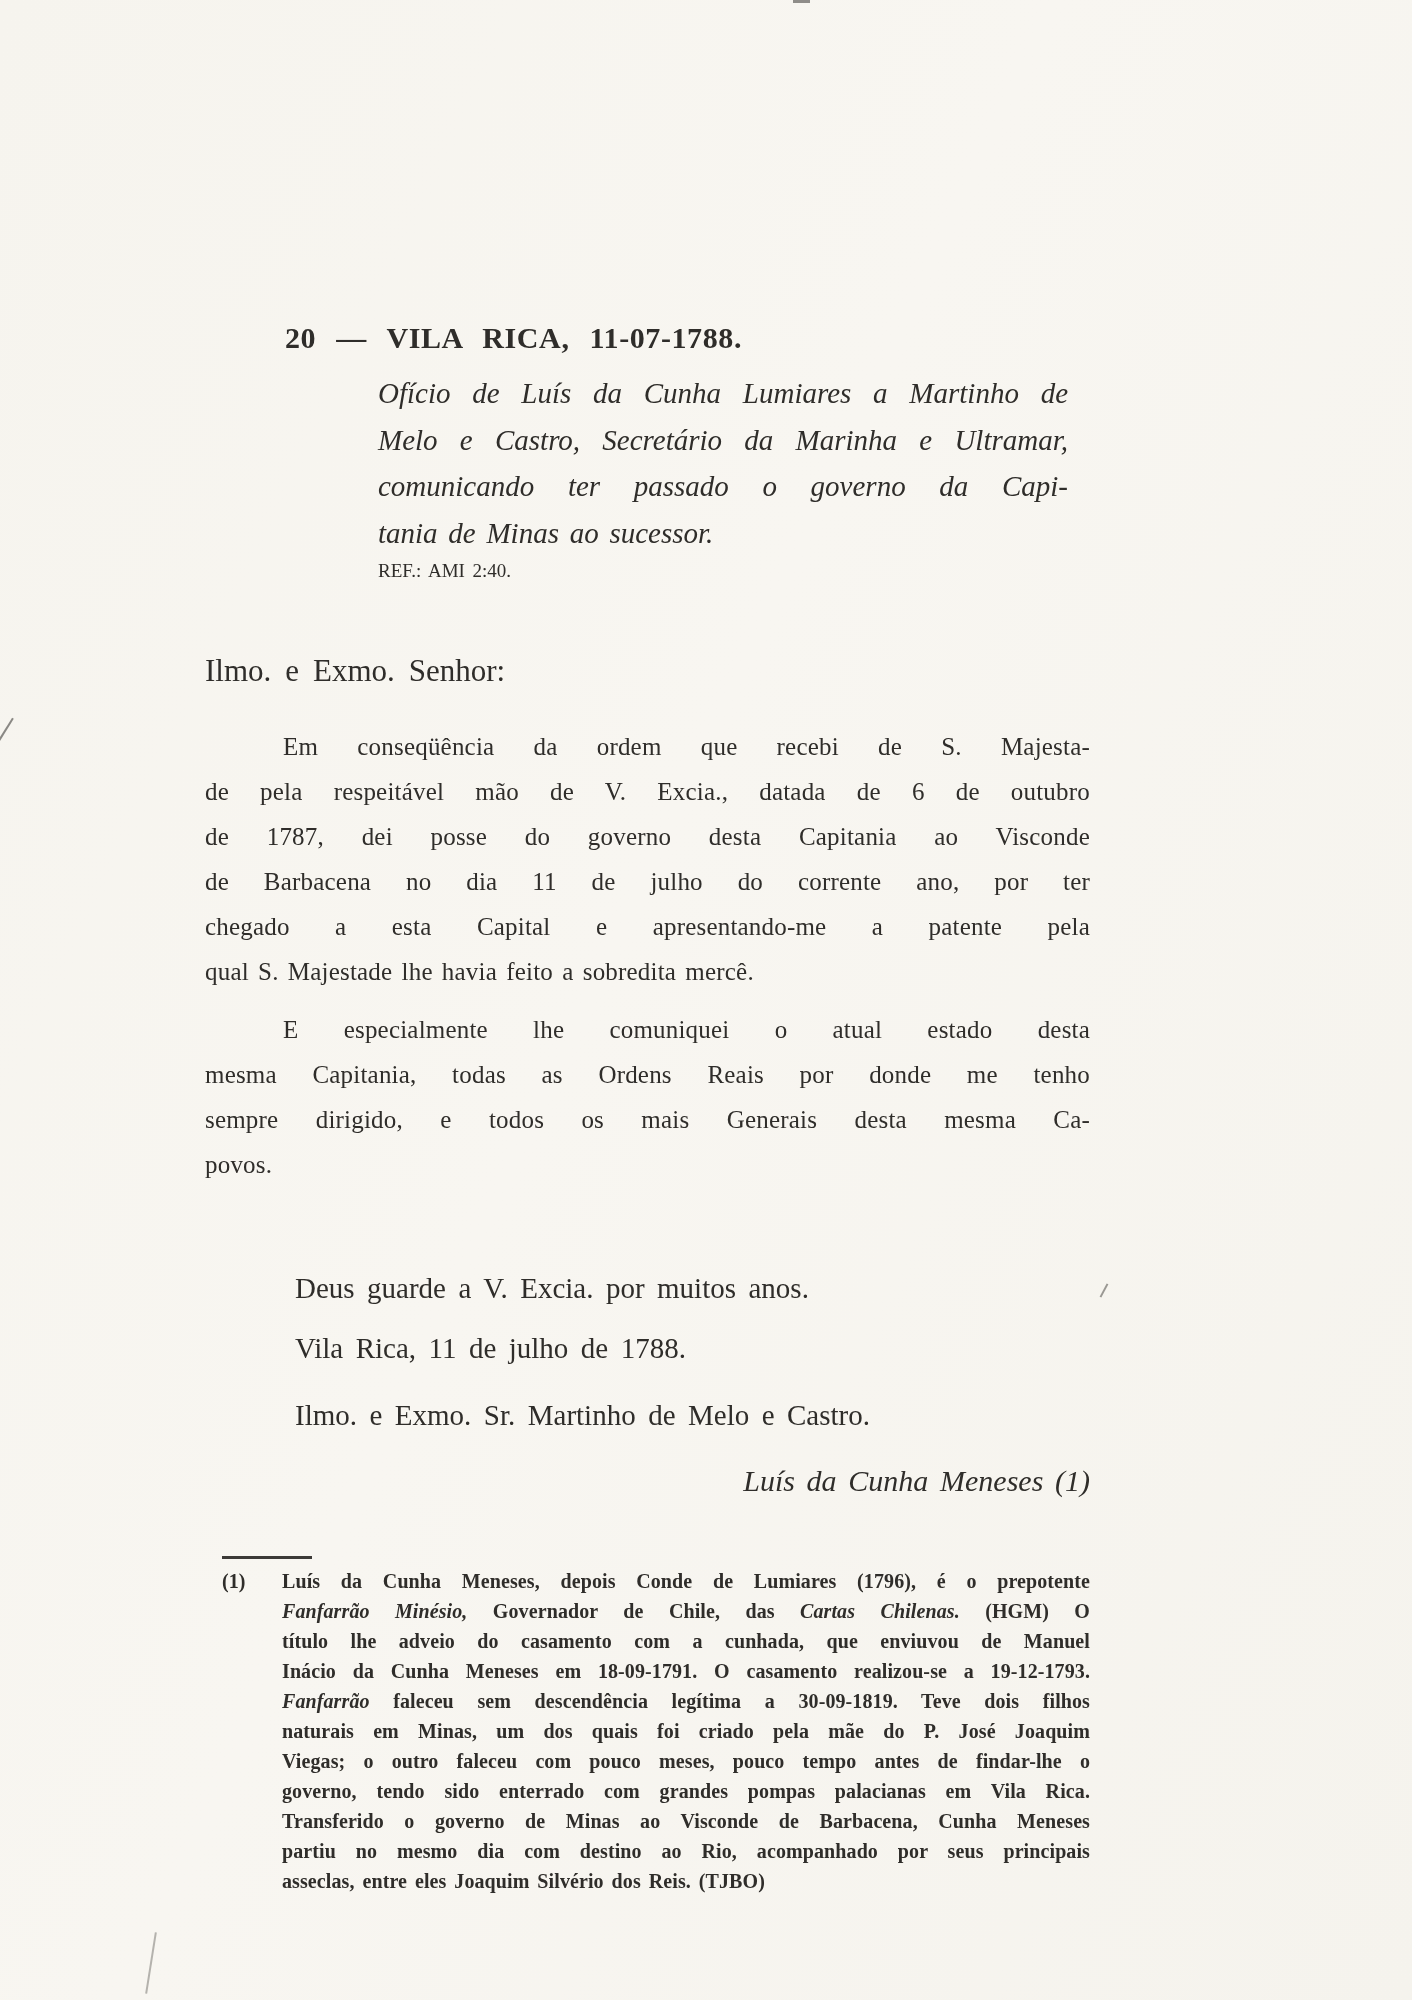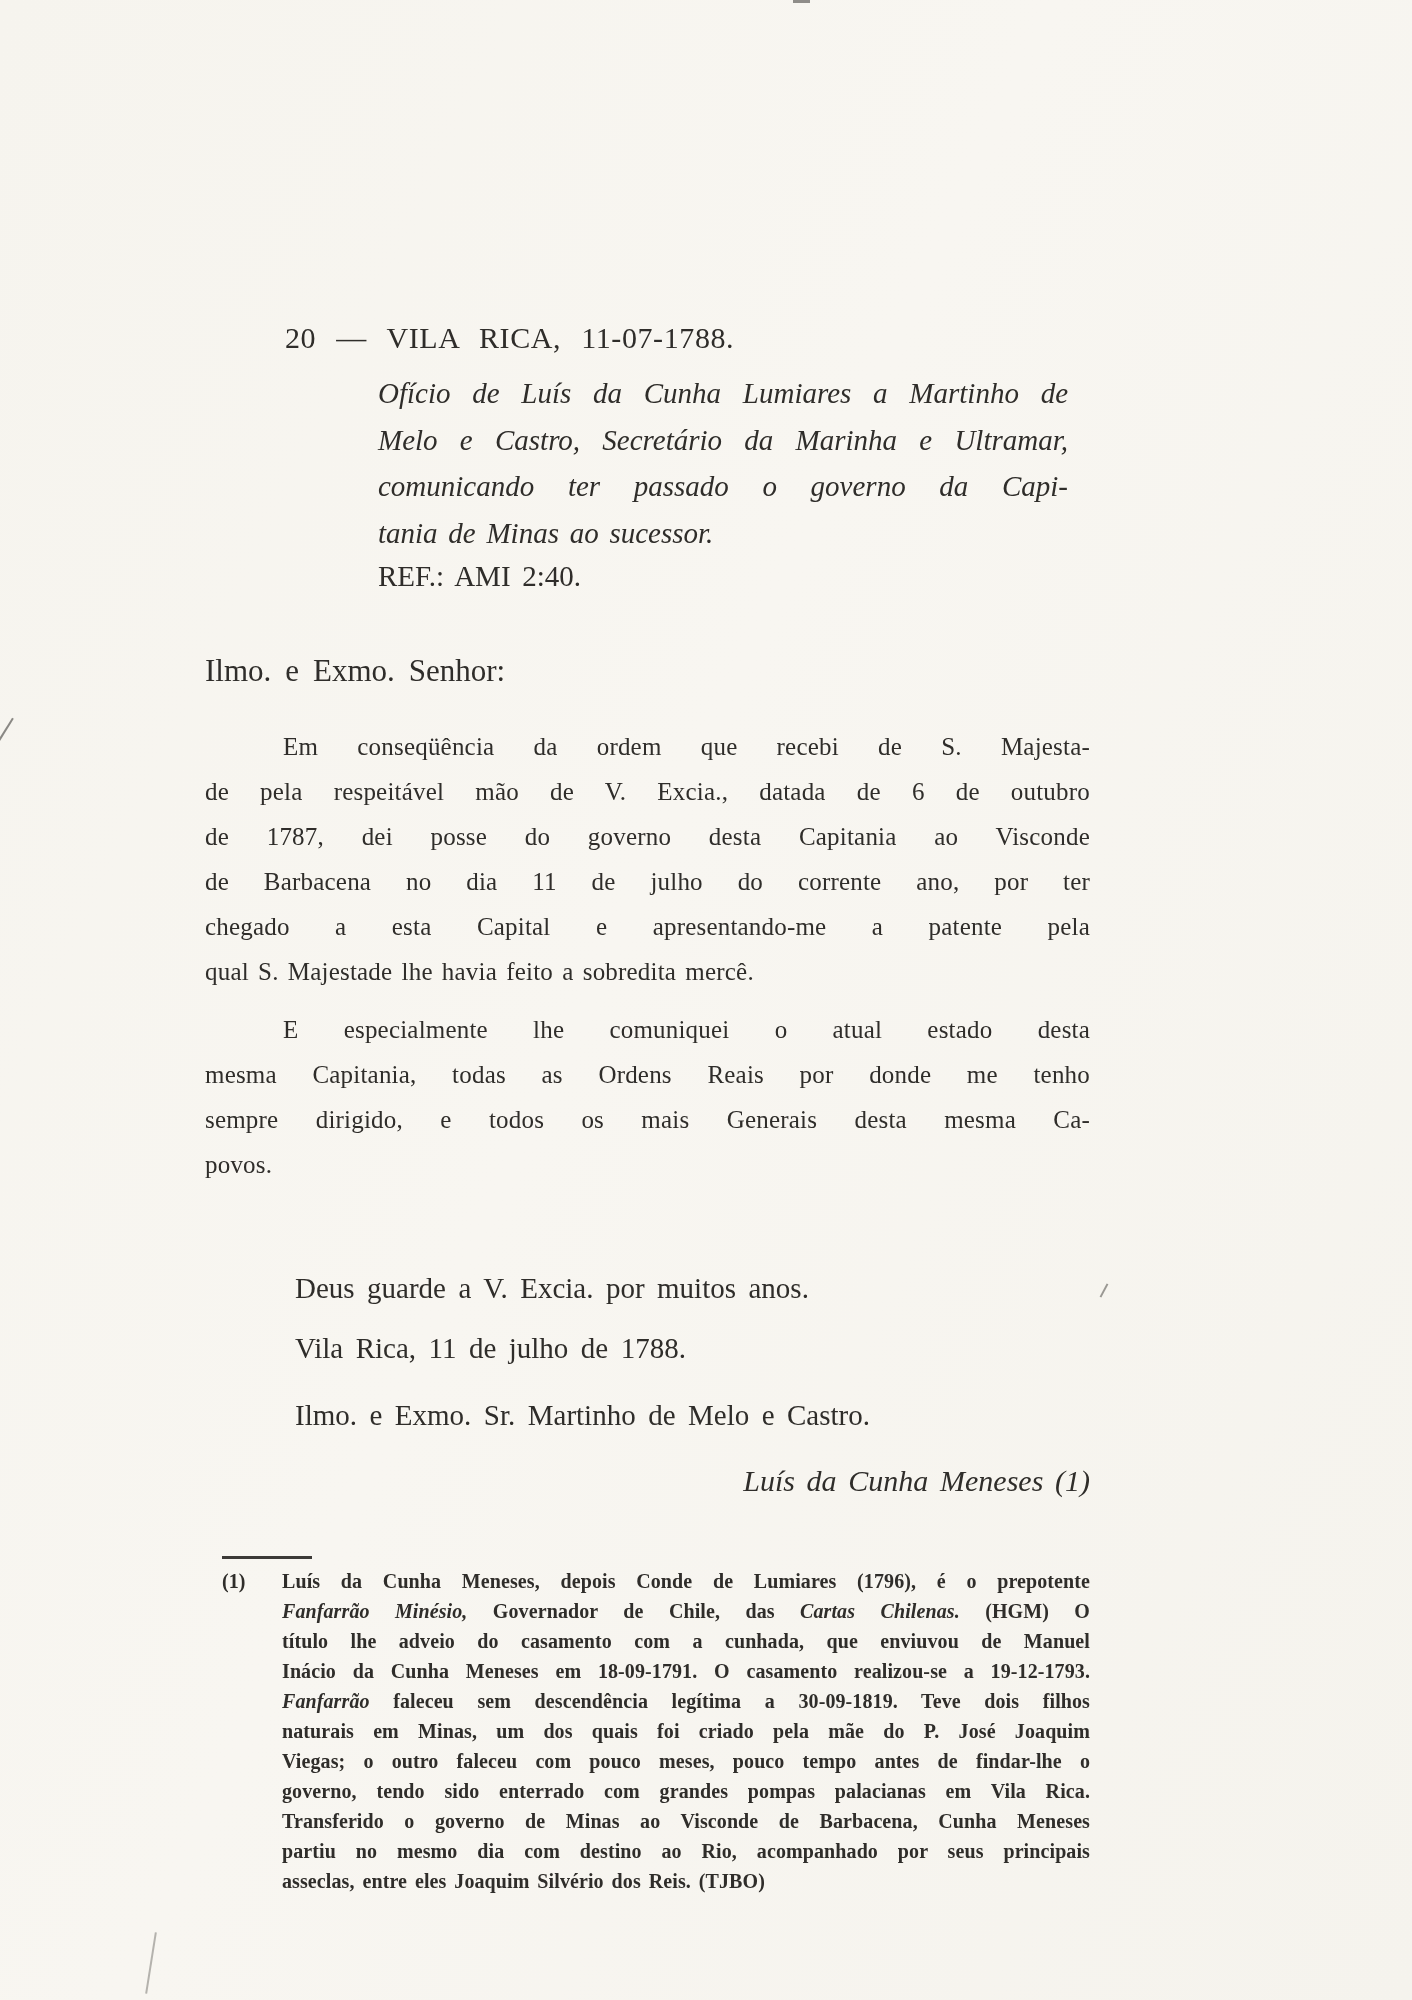--- a/index.html
+++ b/index.html
@@ -21,34 +21,34 @@
   .just { text-align: justify; text-align-last: justify; }
   .letter-body {
     font-size: 25px;
     line-height: 45px;
     word-spacing: 0.11em;
     letter-spacing: 0.2px;
   }
   .heading {
     top: 315px; left: 285px;
     font-size: 30px;
-    font-weight: normal;
+    font-weight: bold;
     word-spacing: 12px;
     letter-spacing: 0.6px;
   }
   .summary {
     top: 370px; left: 378px; width: 690px;
     font-style: italic;
     font-size: 29px;
     line-height: 46.5px;
     word-spacing: 0.12em;
   }
   .reference {
     top: 560px; left: 378px;
-    font-size: 29px;
+    font-size: 19px;
     word-spacing: 0.15em;
   }
   .salutation {
     top: 653px; left: 205px;
     font-size: 31px;
     word-spacing: 0.2em;
   }
   .para { left: 205px; width: 885px; }
   .para-1 { top: 724px; }
   .para-2 { top: 1007px; }

